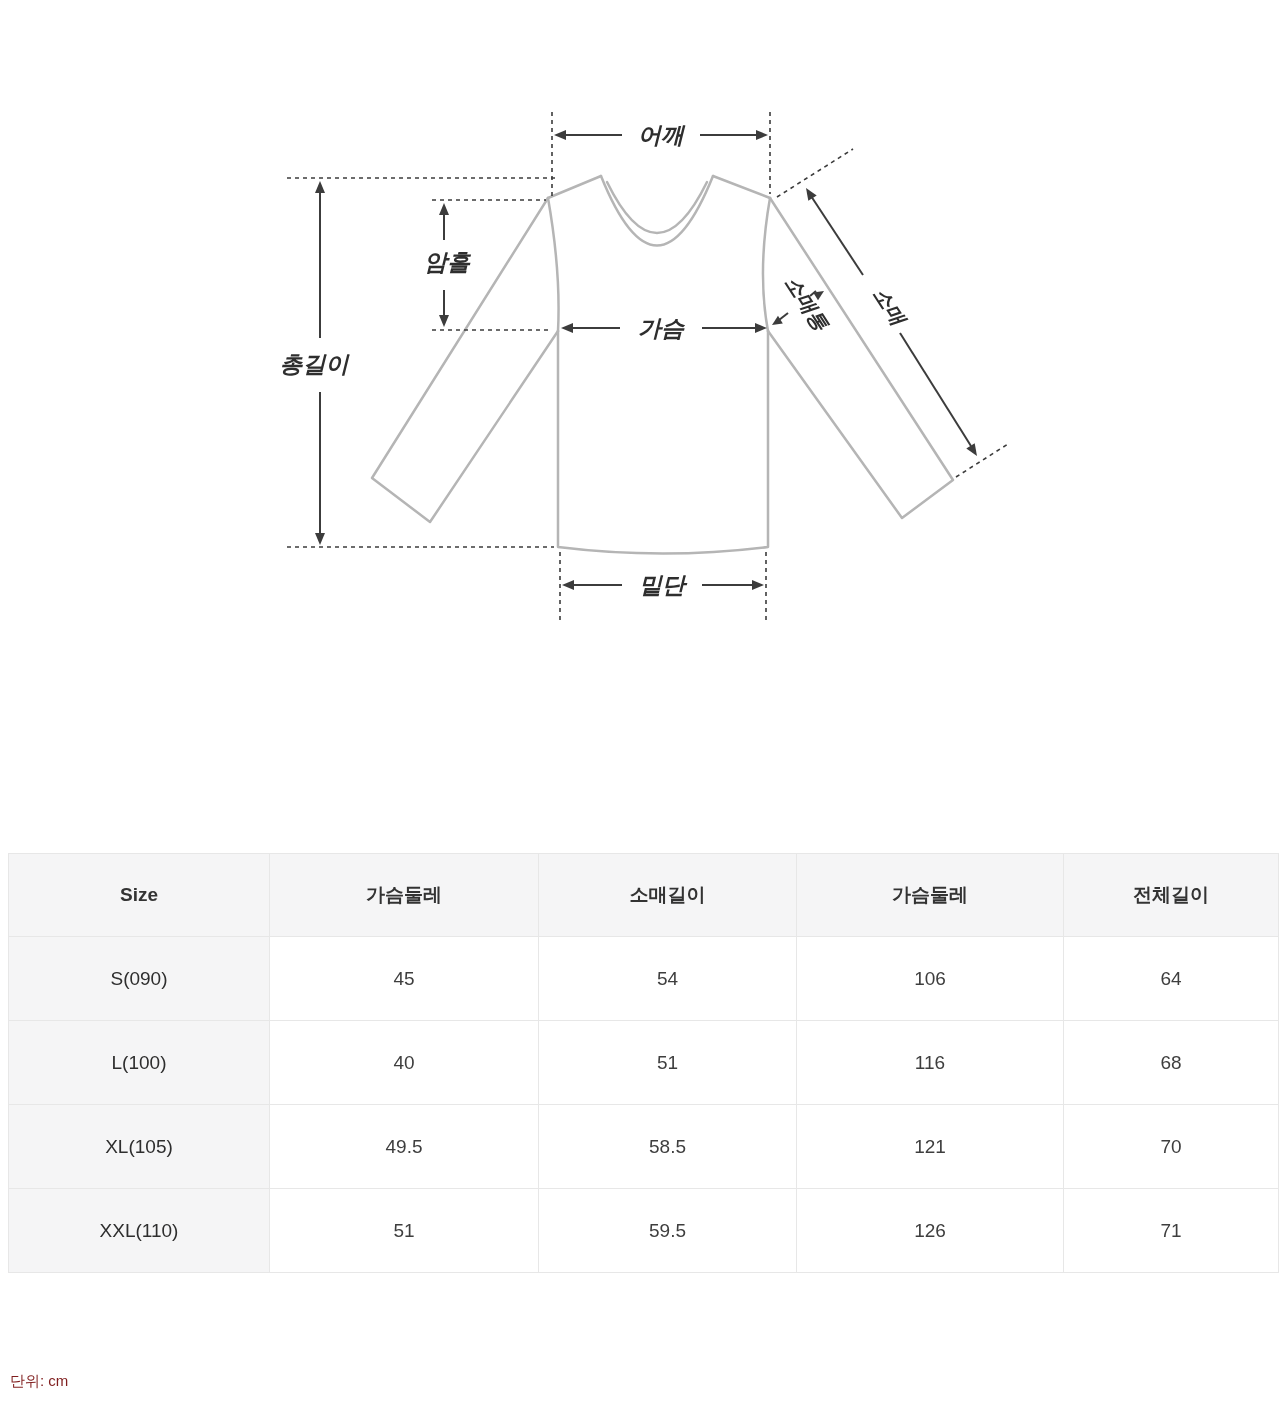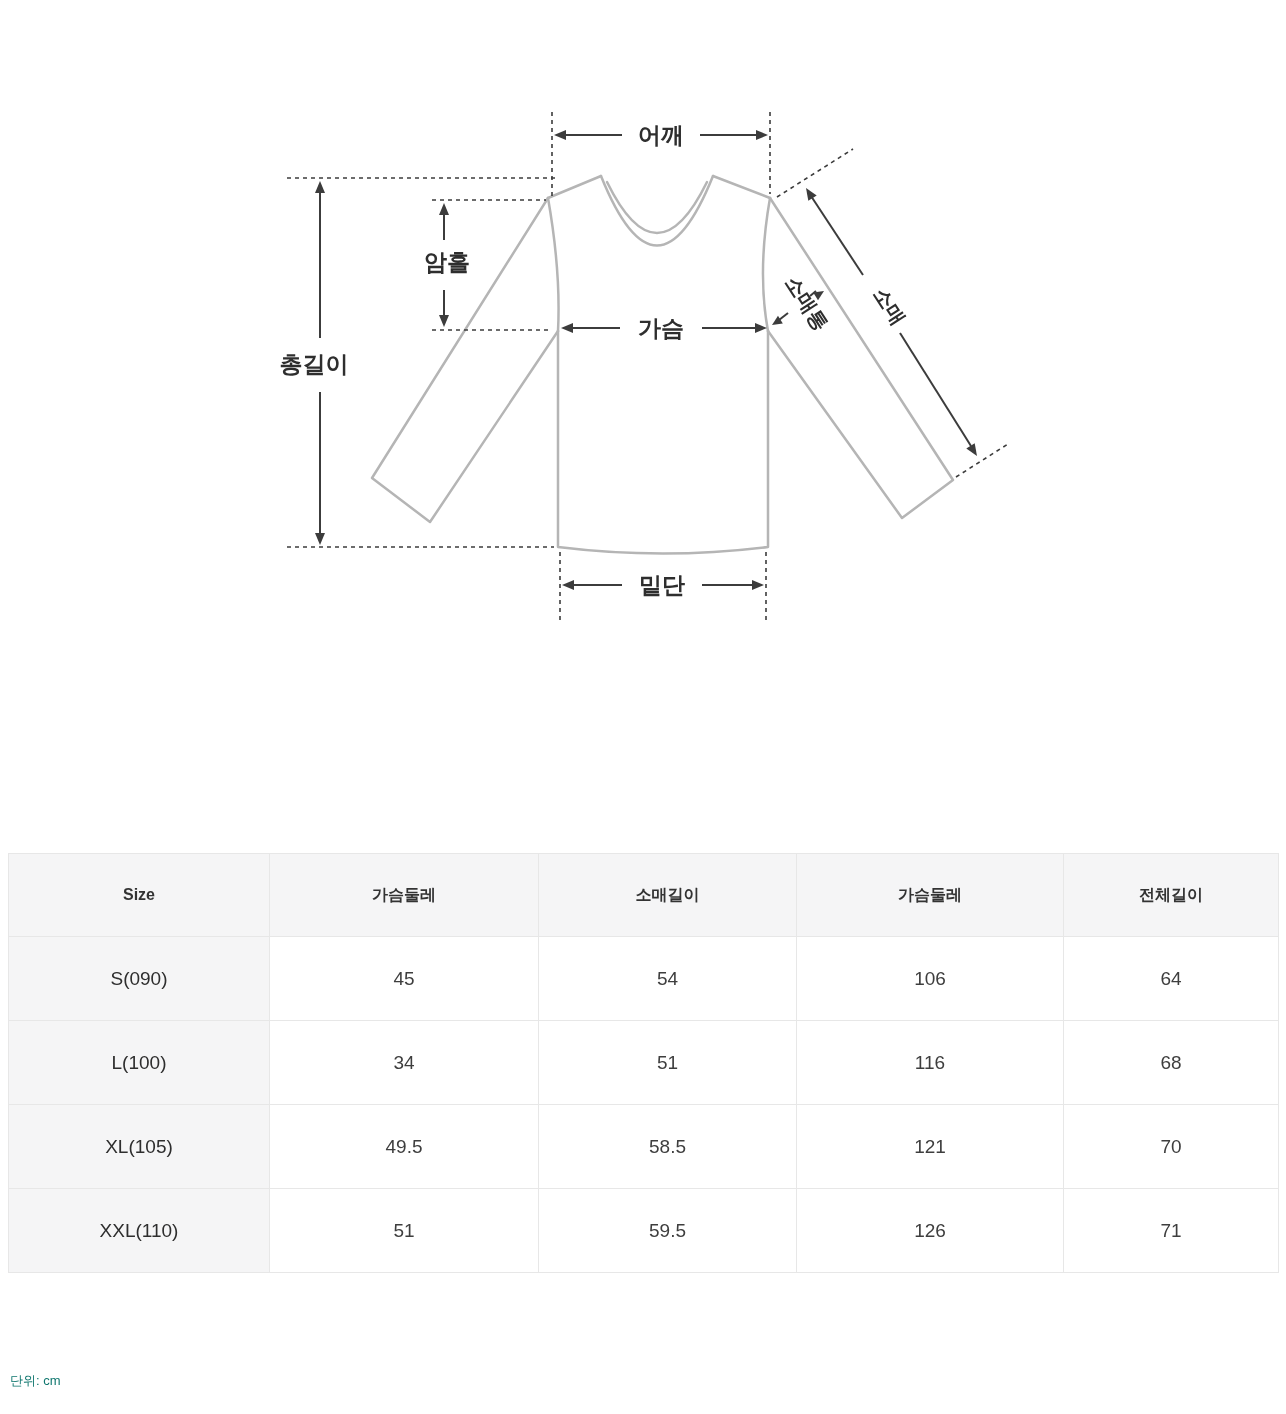--- a/index.html
+++ b/index.html
@@ -1,48 +1,48 @@
 <!DOCTYPE html>
 <html><head>
 <meta charset="utf-8">
 <style>
   html,body { margin:0; padding:0; }
   body {
     width:1286px; height:1414px; background:#ffffff; position:relative;
     font-family:"Liberation Sans","DejaVu Sans",sans-serif;
   }
-  .diagram-wrap { position:absolute; top:0; left:0; width:1016px; height:700px; }
+  .diagram-wrap { position:absolute; top:0; left:0; width:1016px; height:700px;font-style:italic; }
   svg text {
     font-family:"Liberation Sans","DejaVu Sans",sans-serif;
     font-weight:700; fill:#2e2e2e;
   }
   .dim-label { font-size:23px; }
   .dim-label-rot { font-size:20px; }
 
   .size-table {
     position:absolute; top:853px; left:8px; width:1270px;
     border-collapse:collapse; table-layout:fixed;
   }
   .size-table th, .size-table td {
     border:1px solid #e7e7e7; text-align:center; vertical-align:middle;
     padding:0;
   }
   .size-table th {
     height:82px; background:#f5f5f6; color:#333333;
-    font-size:16px; font-weight:700;
+    font-size:19px; font-weight:700;
   }
   .size-table td {
     height:83px; background:#ffffff; color:#3e3e3e;
     font-size:19px; font-weight:400;margin-left:44px;
   }
   .size-table td.size-col { background:#f5f5f6; color:#2e2e2e; font-weight:500; }
 
   .unit-note {
     position:absolute; left:10px; top:1372px;
-    font-size:13px; color:#0f766e; font-weight:400;
+    font-size:15px; color:#7f1d1d; font-weight:400;
   }
 </style>
 </head>
 <body>
 
 <div class="diagram-wrap">
 <svg width="1286" height="700" viewBox="0 0 1286 700">
 
   <g stroke="#b5b5b5" stroke-width="2.5" fill="none" stroke-linejoin="round" stroke-linecap="round">
     <path d="M548,198 L372,478 L430,522 L558,331"></path>
@@ -150,21 +150,21 @@
   <tbody>
     <tr>
       <td class="size-col">S(090)</td>
       <td>45</td>
       <td>54</td>
       <td>106</td>
       <td>64</td>
     </tr>
     <tr>
       <td class="size-col">L(100)</td>
-      <td>34</td>
+      <td>40</td>
       <td>51</td>
       <td>116</td>
       <td>68</td>
     </tr>
     <tr>
       <td class="size-col">XL(105)</td>
       <td>49.5</td>
       <td>58.5</td>
       <td>121</td>
       <td>70</td>

